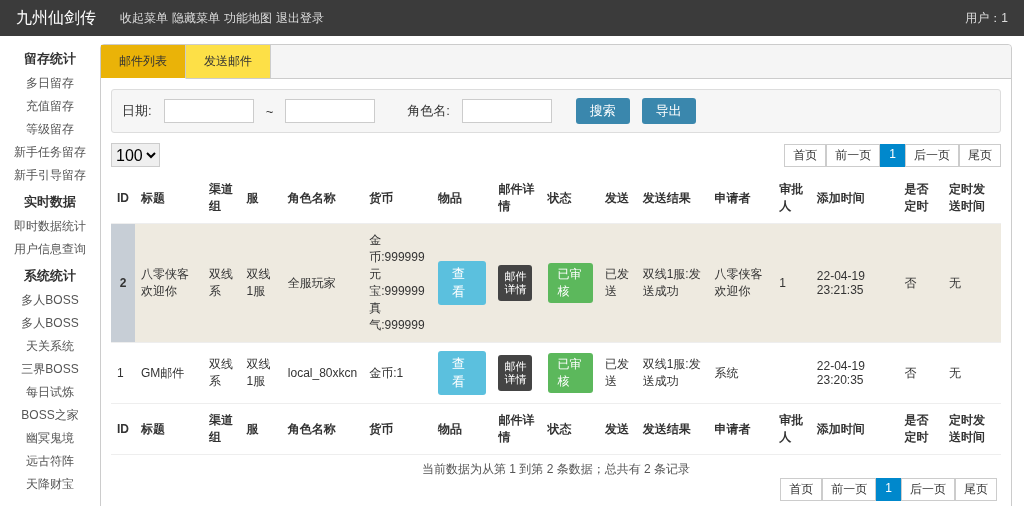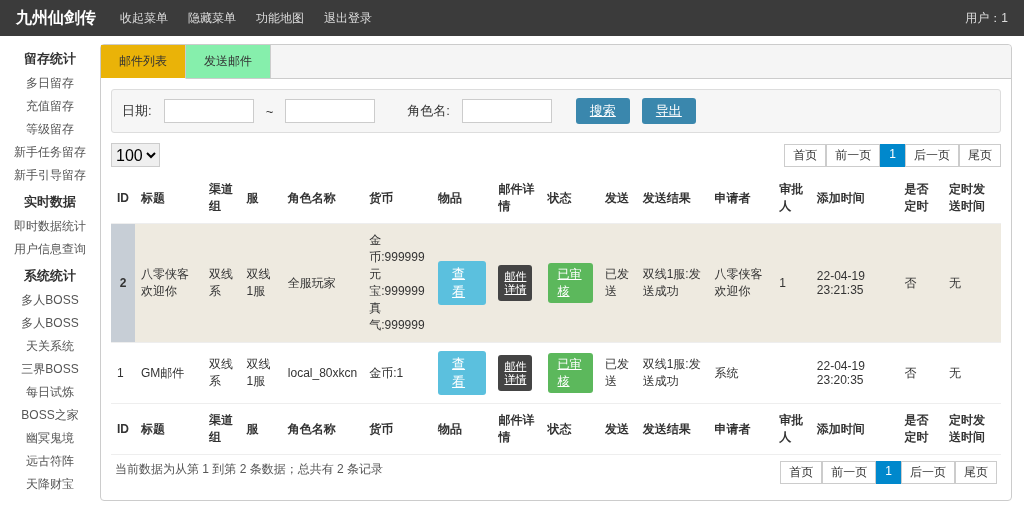--- a/index.html
+++ b/index.html
@@ -1,49 +1,49 @@
 <!DOCTYPE html>
 <html><head>
 <meta charset="utf-8">
 <style>
 * { margin: 0; padding: 0; box-sizing: border-box; }
 body { font-family: "Microsoft YaHei", Arial, sans-serif; font-size: 12px; color: #333; background: #fff; }
 .topbar { background: #3b3b3b; height: 36px; display: flex; align-items: center; padding: 0 16px; color: #ddd; }
-.topbar .brand { font-size: 16px; font-weight: bold; color: #fff; margin-right: 24px; }
-.topbar .nav { display: flex; gap: 20px; }
+.topbar .brand { font-size: 16px; font-weight: normal; color: #fff; margin-right: 24px; }
+.topbar .nav { display: flex; gap: 4px; }
 .topbar .nav span { cursor: pointer; font-size: 12px; }
 .topbar .right { margin-left: auto; font-size: 12px; }
 .container { display: flex; }
 .sidebar { width: 100px; padding: 8px 0; text-align: center; }
 .sidebar .group-title { font-weight: bold; font-size: 13px; color: #333; margin: 6px 0 4px; }
 .sidebar .item { font-size: 12px; color: #555; padding: 3px 0; cursor: pointer; }
 .main { flex: 1; padding: 8px 12px 8px 0; }
 .panel { border: 1px solid #ccc; border-radius: 4px; }
 .tabs { display: flex; border-bottom: 1px solid #ccc; background: #f5f5f5; border-radius: 4px 4px 0 0; }
-.tabs .tab { padding: 8px 18px; font-size: 12px; cursor: pointer; border-right: 1px solid #ccc; background: #86efac; }
+.tabs .tab { padding: 8px 18px; font-size: 12px; cursor: pointer; border-right: 1px solid #ccc; background: #fde047; }
 .tabs .tab.active { background: #eab308; border-bottom: 1px solid #fff; margin-bottom: -1px; }
 .inner { padding: 10px; }
 .filter-row { background: #f6f6f6; border: 1px solid #ddd; border-radius: 3px; padding: 8px 10px; display: flex; align-items: center; gap: 12px; font-size: 13px; }
 .filter-row input[type="text"] { border: 1px solid #ccc; height: 24px; padding: 0 6px; width: 90px; }
-.btn { display: inline-block; padding: 4px 14px; border-radius: 3px; cursor: pointer; font-size: 13px; border: none; color: #fff; text-decoration: underline; }
+.btn { display: inline-block; padding: 4px 14px; border-radius: 3px; cursor: pointer; font-size: 13px; border: none; color: #fff; }
 .btn-primary { background: #3a87ad; }
 .btn-info { background: #5bc0de; }
 .btn-green { background: #5cb85c; padding: 3px 10px; font-size: 12px; }
 .btn-dark { background: #444; padding: 5px 6px; font-size: 11px; line-height: 1.2; text-align: center; }
 .toolbar { display: flex; align-items: center; margin: 10px 0 6px; }
 .toolbar select { border: 1px solid #ccc; height: 24px; font-size: 16px; }
 .pager { margin-left: auto; display: flex; }
 .pager span { border: 1px solid #ccc; padding: 2px 8px; font-size: 12px; cursor: pointer; background: #fff; }
 .pager span.num { background: #08c; color: #fff; border-color: #08c; }
 table { width: 100%; border-collapse: collapse; }
 th, td { padding: 8px 6px; font-size: 12px; text-align: left; border-bottom: 1px solid #eee; vertical-align: middle; }
 th { font-weight: bold; background: #fff; }
 tr.alt { background: #eeeae0; }
 tr.alt td:first-child { background: #c7ced6; font-weight: bold; text-align: center; }
-.footer-bar { display: flex; align-items: flex-start; padding: 6px 4px; }
+.footer-bar { display: flex; align-items: center; padding: 6px 4px; flex-direction: column; }
 .footer-bar .info { font-size: 12px; color: #555; }
 </style>
 </head>
 <body>
 
 <div class="topbar">
   <span class="brand">九州仙剑传</span>
   <div class="nav">
     <span>收起菜单</span>
     <span>隐藏菜单</span>

